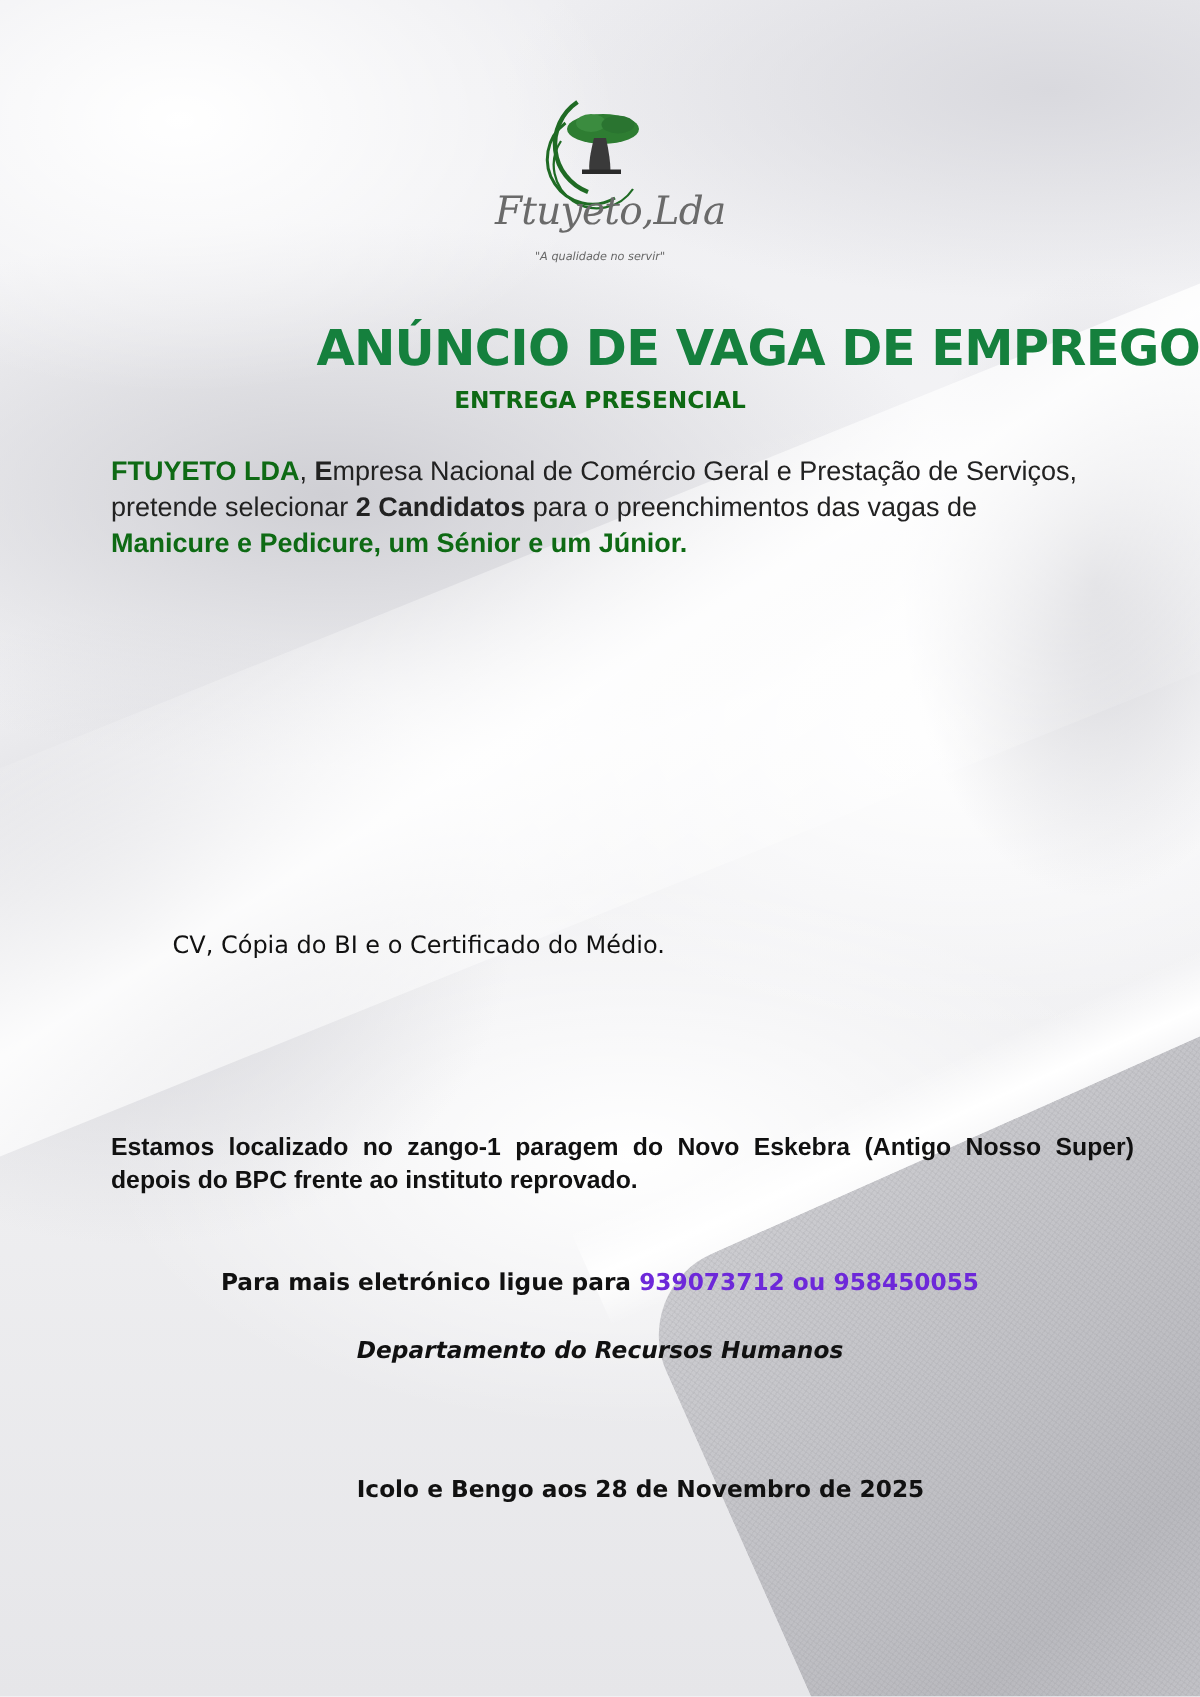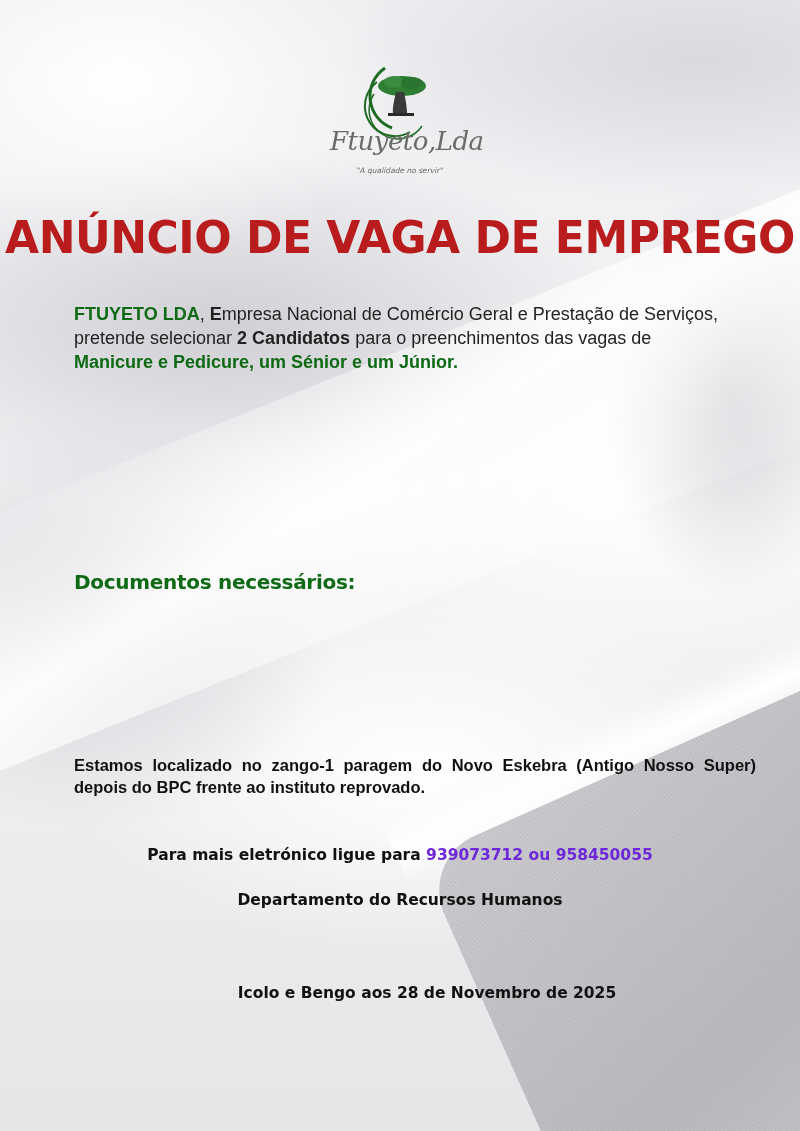--- a/index.html
+++ b/index.html
@@ -55,23 +55,23 @@
       position: absolute; left: 0; width: 140px; top: 66px; text-align: left;
       font-family: "DejaVu Serif", serif; font-style: italic; font-size: 26px;
       color: #6a6a6a; letter-spacing: -0.5px;
     }
     .logo-tagline {
       position: absolute; left: 0; width: 140px; top: 106px; text-align: center;
       font-family: "DejaVu Sans", sans-serif; font-style: italic; font-size: 7.5px; color: #666;
     }
 
     .title {
-      position: absolute; left: 0; width: 800px; top: 212px; text-align: center;
-      font-family: "DejaVu Sans", sans-serif; font-weight: bold; font-size: 44px;
-      color: #b91c1c; letter-spacing: -0.5px;
+      position: absolute; left: 0; width: 800px; top: 212px; text-align: right;
+      font-family: "DejaVu Sans", sans-serif; font-weight: bold; font-size: 33px;
+      color: #15803d; letter-spacing: -0.5px;
     }
     .subtitle {
       position: absolute; left: 0; width: 800px; top: 258px; text-align: center;
       font-family: "DejaVu Sans", sans-serif; font-weight: bold; font-size: 15.5px;
       color: #0e6a14;
     }
 
     .intro {
       position: absolute; left: 74px; top: 302px; width: 690px;
       font-family: "Liberation Sans", sans-serif; font-size: 18px; line-height: 24px; color: #222;
@@ -120,33 +120,34 @@
       <ellipse cx="64" cy="22" rx="10" ry="6" fill="#3b8c3f"></ellipse>
       <ellipse cx="82" cy="23" rx="11" ry="6" fill="#2a7430"></ellipse>
       <path d="M66 32 Q62 48 63 54 L77 54 Q77 46 74 32 Z" fill="#3a3a3a"></path>
       <rect x="58" y="53" width="26" height="3" fill="#2a2a2a"></rect>
     </svg>
     <div class="logo-word">Ftuyeto,Lda</div>
     <div class="logo-tagline">"A qualidade no servir"</div>
   </div>
 
   <div class="title">ANÚNCIO DE VAGA DE EMPREGO</div>
+  <div class="subtitle">ENTREGA PRESENCIAL</div>
 
   <div class="intro">
     <span class="green b">FTUYETO LDA</span><span>,</span>
     <span class="b">E</span><span>mpresa Nacional de Comércio Geral e Prestação de Serviços, pretende selecionar </span><span class="b">2 Candidatos</span><span> para o preenchimentos das vagas de </span><br>
     <span class="green b">Manicure e Pedicure, um Sénior e um Júnior.</span>
   </div>
 
 
-  <div class="h2" style="top:570px;">Documentos necessários:</div>
+  <div class="docs">CV, Cópia do BI e o Certificado do Médio.</div>
 
 
   <div class="para" style="top:754px;">Estamos localizado no zango-1 paragem do Novo Eskebra (Antigo Nosso Super) depois do BPC frente ao instituto reprovado.</div>
 
   <div class="center-line b" style="top:846px;">
     <span>Para mais eletrónico ligue para </span><span class="phones">939073712 ou 958450055</span>
   </div>
 
-  <div class="center-line b" style="top:891px;">Departamento do Recursos Humanos</div>
+  <div class="center-line b" style="top:891px;font-style:italic;">Departamento do Recursos Humanos</div>
 
   <div class="center-line b" style="top:984px;padding-left:27px;">Icolo e Bengo aos 28 de Novembro de 2025</div>
 </div>
 
 </body></html>

